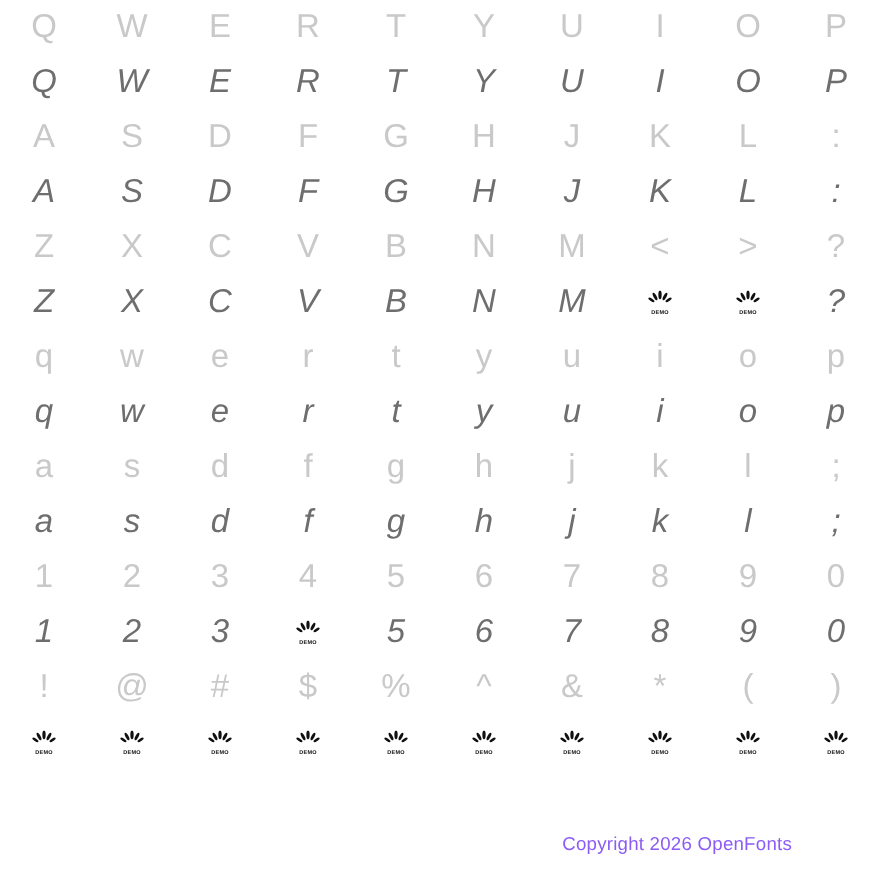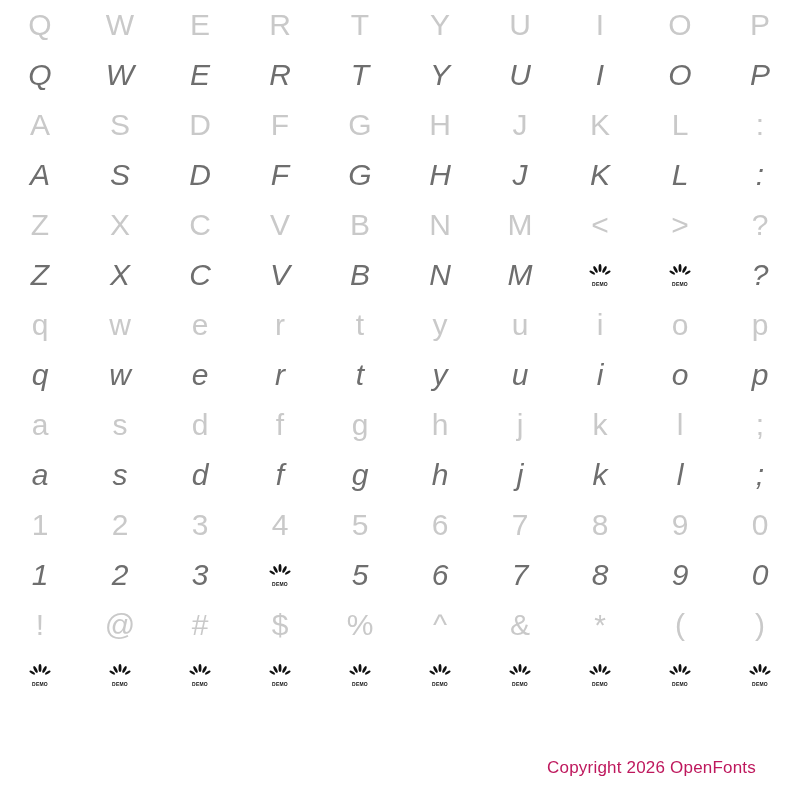--- a/index.html
+++ b/index.html
@@ -73,24 +73,24 @@
     letter-spacing: 0.2px;
     color: #111111;
     line-height: 5px;
   }
   #footer {
     position: absolute;
     left: 0;
     right: 0;
     bottom: 22px;
     text-align: right;
-    padding-right: 44px;
+    padding-right: 80px;
     font-family: "Liberation Sans", sans-serif;
     font-size: 17px;
-    color: #be185d;
+    color: #8b5cf6;
     letter-spacing: 0.2px;
   }
 </style>
 </head>
 <body>
 
 <div id="sheet">
   <div id="grid-root">
       <div class="grid row-upright">
         <div class="cell">Q</div>

